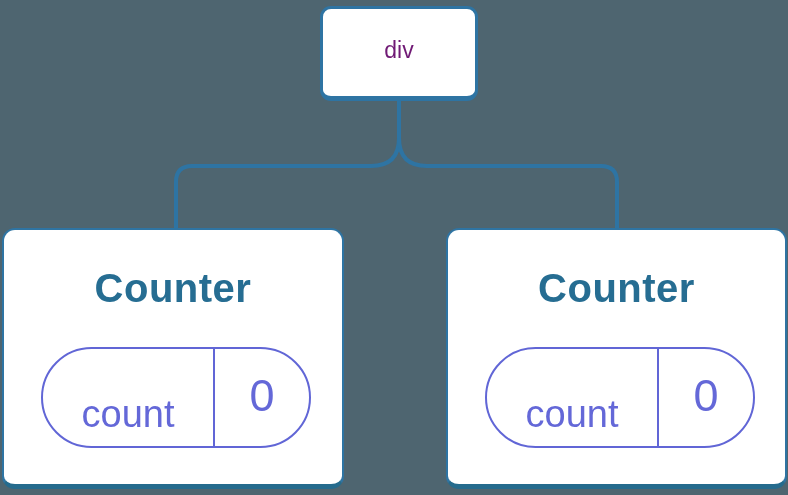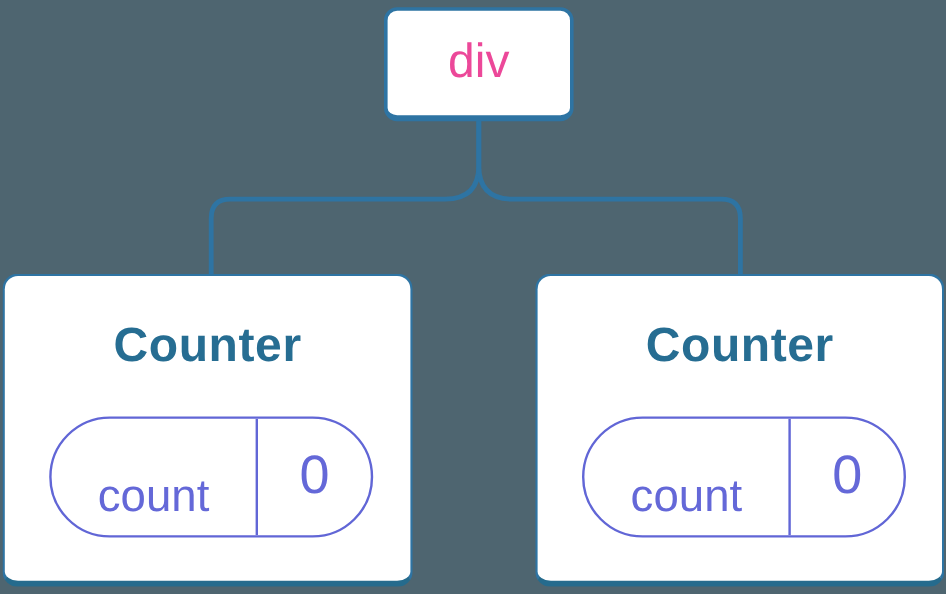--- a/index.html
+++ b/index.html
@@ -29,22 +29,22 @@
     background: #ffffff;
     border: 3px solid #2e74a3;
     border-bottom-width: 5px;
     border-radius: 11px;
     display: flex;
     align-items: center;
     justify-content: center;
     z-index: 2;
   }
   .node-root .node-label {
-    color: #ec4899;
-    font-size: 40px;
+    color: #701a75;
+    font-size: 23px;
     line-height: 1;
     padding-bottom: 4px;
   }
   
   .connector-svg {
     position: absolute;
     left: 0;
     top: 0;
     z-index: 1;
   }

